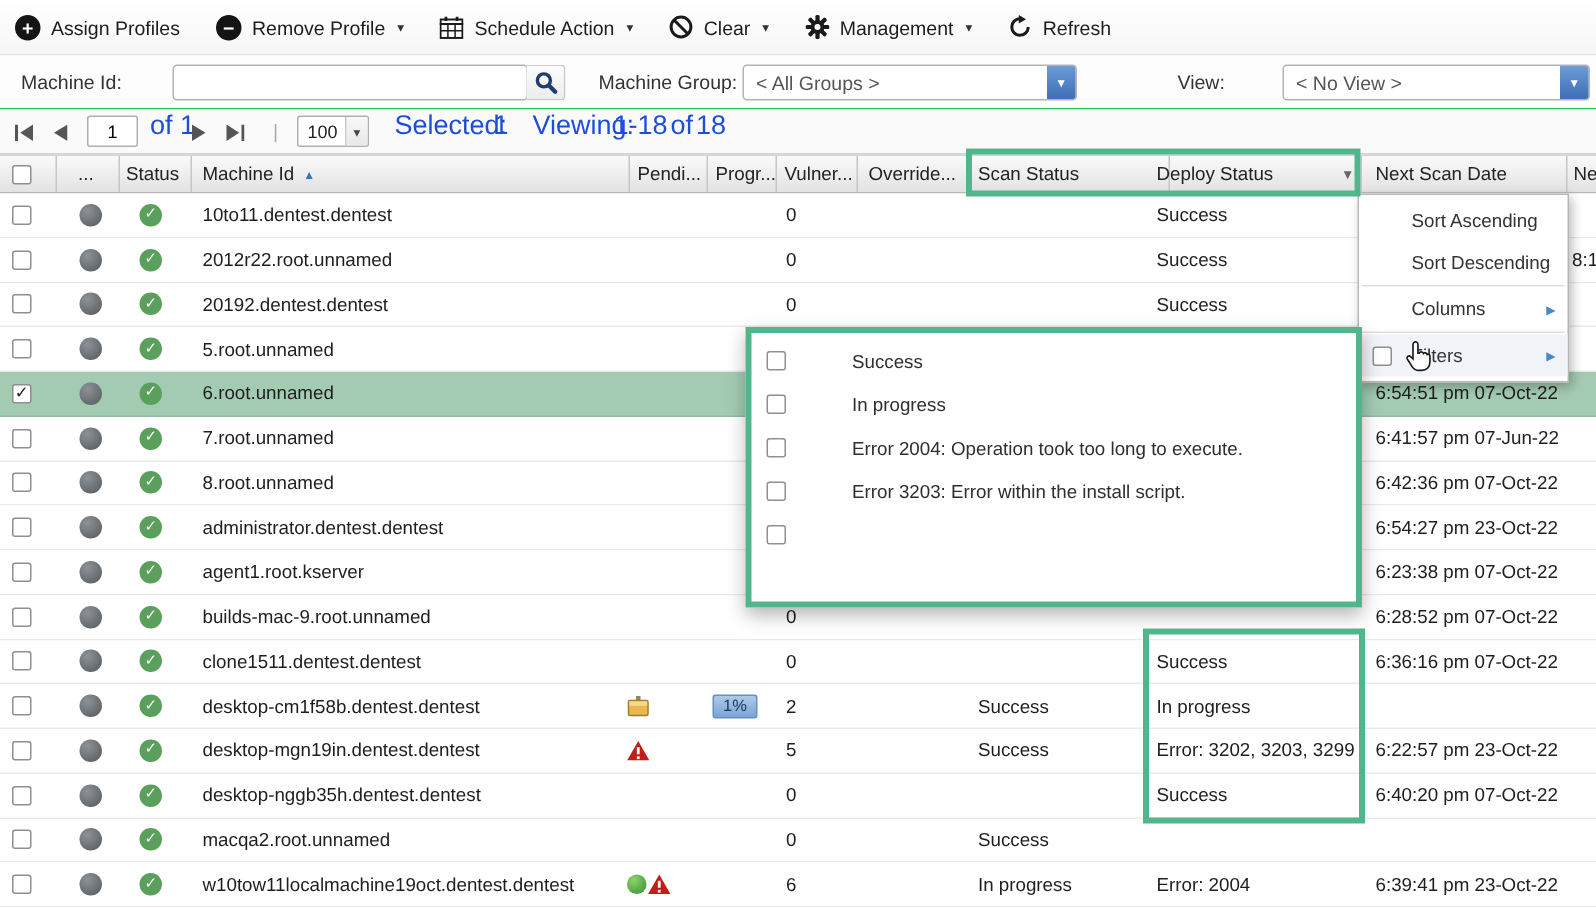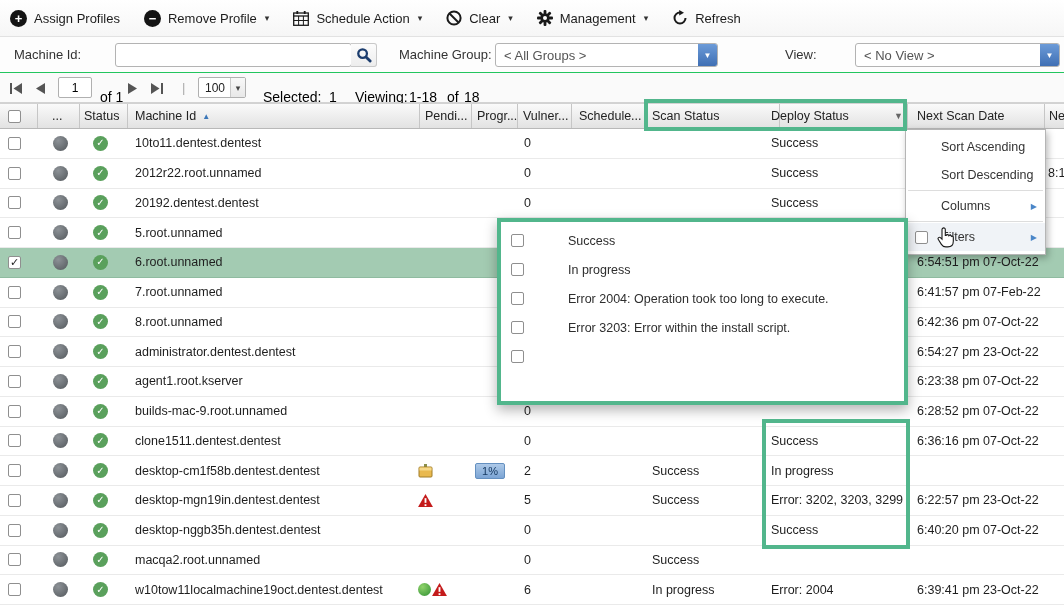--- a/index.html
+++ b/index.html
@@ -25,21 +25,21 @@
   .fb-select { position:absolute; top:6px; height:24px; border:1px solid #b3b3b3; border-radius:3px; background:#fff;
                display:flex; align-items:center; justify-content:space-between; padding-left:8px; font-size:13px; color:#555; cursor:pointer; }
   .dd-btn { width:19px; height:22px; background:linear-gradient(#6c9bd8,#3f6fb4); border-radius:0 2px 2px 0; color:#fff;
             font-size:8px; display:flex; align-items:center; justify-content:center; flex:none; }
 
   
   .pagebar { position:absolute; left:0; top:73px; width:100%; height:30px; background:#fafafa; border-bottom:1px solid #d3d3d3; }
   .pg-btn { position:absolute; top:9px; background:transparent; border:none; cursor:pointer; padding:0; }
   .pg-input { position:absolute; top:4px; width:34px; height:21px; border:1px solid #b0b0b0; border-radius:2px;
               text-align:center; font-family:inherit; font-size:12px; }
-  .pg-text { position:absolute; top:16px; font-size:14px; color:#000000; white-space:nowrap; }
+  .pg-text { position:absolute; top:0; font-size:18px; color:#1d4ed8; white-space:nowrap; }
   .pg-sep { position:absolute; top:7px; color:#aaa; font-size:13px; }
   .pg-size { position:absolute; top:4px; width:48px; height:21px; border:1px solid #b0b0b0; border-radius:2px; background:#fff;
              display:flex; align-items:center; justify-content:space-between; padding-left:6px; font-size:12px; cursor:pointer; }
   .pg-size-arrow { width:15px; height:100%; border-left:1px solid #c9c9c9; background:linear-gradient(#f8f8f8,#e8e8e8);
                    display:flex; align-items:center; justify-content:center; font-size:9px; color:#444; }
 
   
   .grid-header { position:absolute; left:0; top:103px; width:100%; height:26px;
                  background:linear-gradient(#fafafa,#e2e2e2); border-top:1px solid #d2d2d2; border-bottom:1px solid #b8b8b8; }
   .hcell { position:absolute; top:0; height:100%; border-right:1px solid #c6c6c6; display:flex; align-items:center;
@@ -235,21 +235,21 @@
     <div class="hcell" style="left:420px;width:52px;padding-left:5px">
         <span>Pendi...</span>
       </div>
     <div class="hcell" style="left:472px;width:46px;padding-left:5px">
         <span>Progr...</span>
       </div>
     <div class="hcell" style="left:518px;width:54px;padding-left:5px">
         <span>Vulner...</span>
       </div>
     <div class="hcell" style="left:572px;width:73px">
-        <span>Schedule...</span>
+        <span>Override...</span>
       </div>
     <div class="hcell" style="left:645px;width:135px">
         <span>Scan Status</span>
       </div>
     <div class="hcell" style="left:762px;width:146px;padding-left:9px">
         <span>Deploy Status</span>
         <span class="menu-trigger">▼</span>
       </div>
     <div class="hcell" style="left:908px;width:137px;padding-left:9px">
         <span>Next Scan Date</span>
@@ -370,21 +370,21 @@
       <span class="cell c-status">
           <span class="check-circle"></span>
         </span>
       <span class="cell c-mid">7.root.unnamed</span>
       <span class="cell c-pend"></span>
       <span class="cell c-prog"></span>
       <span class="cell c-vuln"></span>
       <span class="cell c-ovr"></span>
       <span class="cell c-scan"></span>
       <span class="cell c-deploy"></span>
-      <span class="cell c-next">6:41:57 pm 07-Feb-22</span>
+      <span class="cell c-next">6:41:57 pm 07-Jun-22</span>
       <span class="cell c-ne"></span>
     </div>
       <div class="grid-row">
       <span class="cell c-check">
           <span class="checkbox"></span>
         </span>
       <span class="cell c-dots">
           <span class="orb-gray"></span>
         </span>
       <span class="cell c-status">

